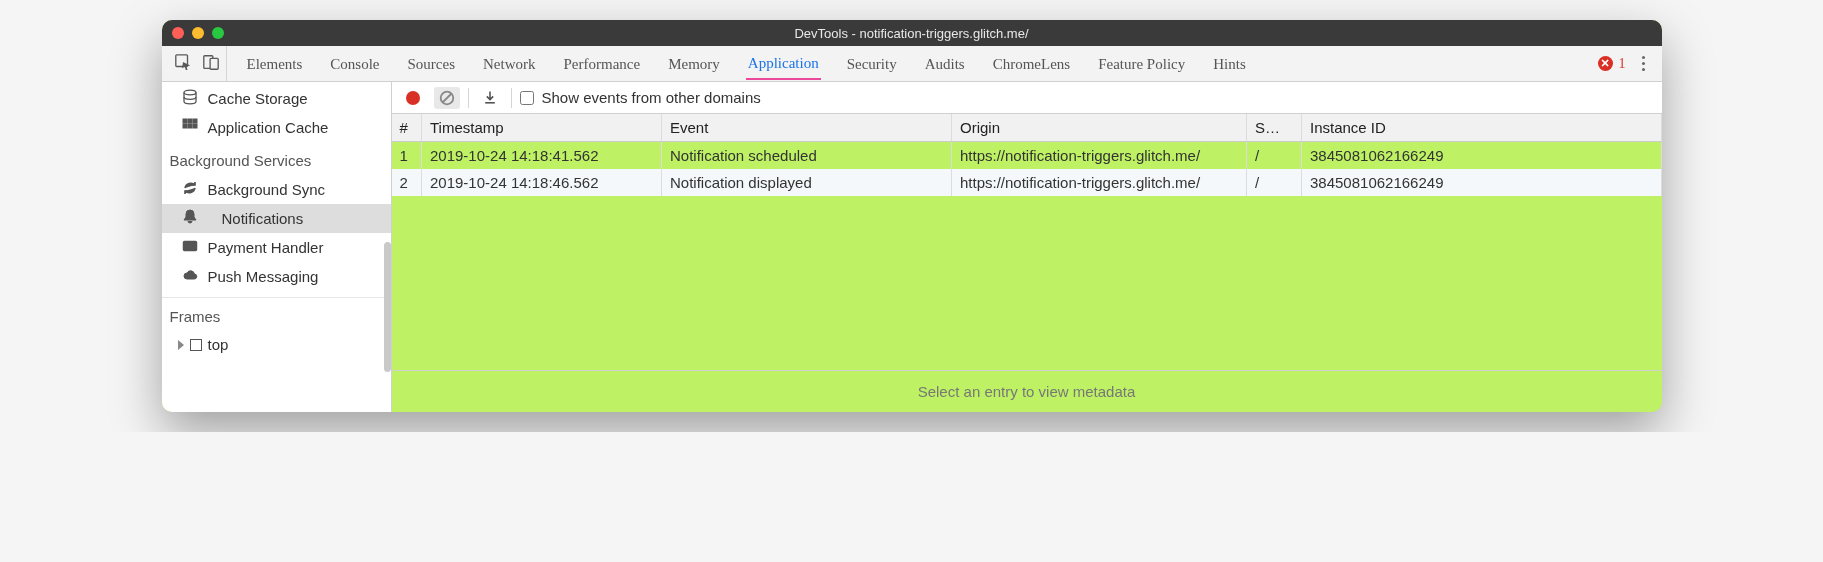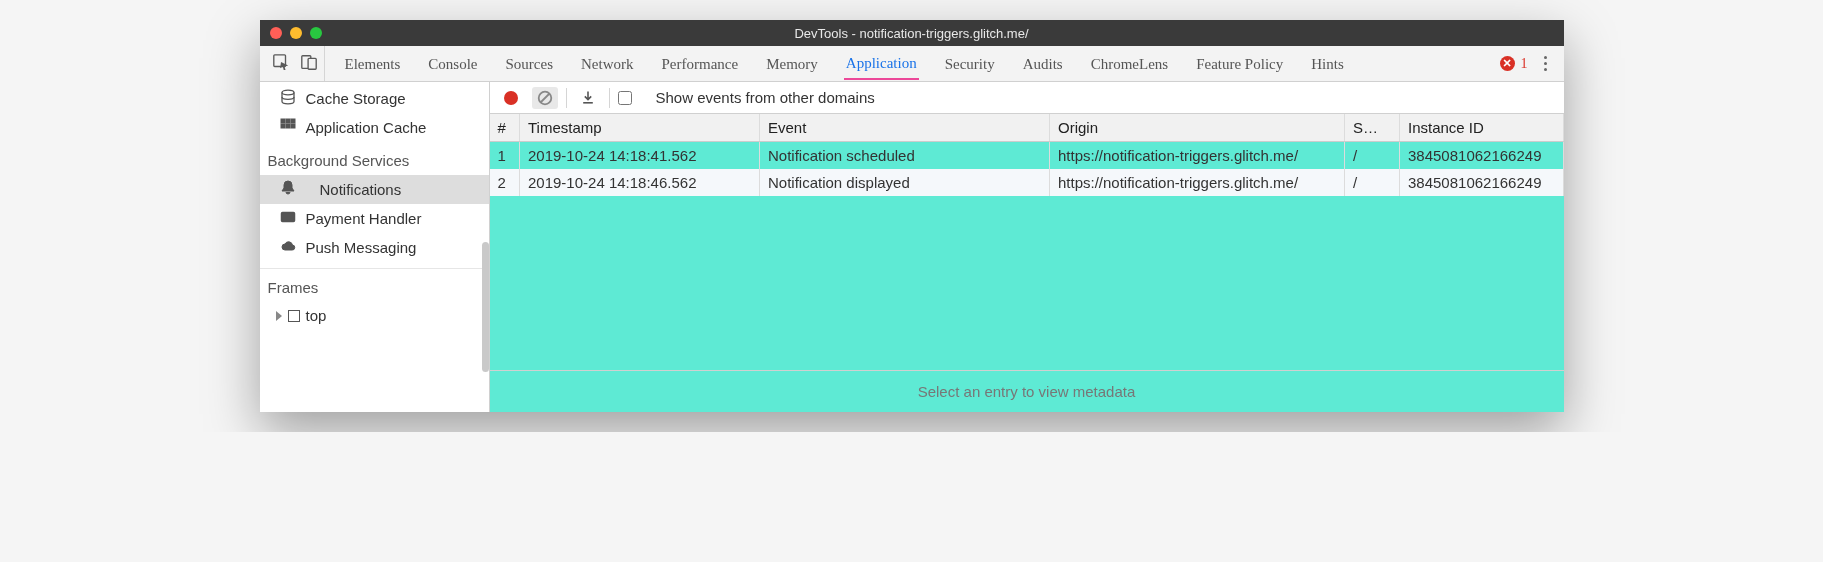--- a/index.html
+++ b/index.html
@@ -5,23 +5,23 @@
   * { box-sizing: border-box; margin: 0; padding: 0; }
   body {
     font-family: -apple-system, BlinkMacSystemFont, "Helvetica Neue", Arial, sans-serif;
     background: #f5f5f5;
     display: flex;
     justify-content: center;
     align-items: flex-start;
     padding: 20px 0;
   }
   .window {
-    width: 1304px;
-    background: #5eead4;
-    border-radius: 0;
+    width: 1500px;
+    background: #bef264;
+    border-radius: 10px;
     box-shadow: 0 20px 50px rgba(0,0,0,.35);
     overflow: hidden;
     font-size: 14px;
     color: #333;
   }
   
   .titlebar {
     background: #3a3a3a;
     height: 26px;
     display: flex;
@@ -89,21 +89,21 @@
   .panel-toolbar{
     display:flex;align-items:center;gap:8px;
     height:32px;border-bottom:1px solid #d0d0d0;padding:0 8px;background:#fff;
   }
   .tb-btn{width:26px;height:22px;display:flex;align-items:center;justify-content:center;border-radius:3px;}
   .tb-btn.active{background:#e8e8e8;}
   .rec{width:14px;height:14px;border-radius:50%;background:#d93025;}
   .nope svg{width:18px;height:18px;stroke:#888;fill:none;stroke-width:2;}
   .dl svg{width:16px;height:16px;fill:#555;}
   .vline{width:1px;height:20px;background:#d5d5d5;}
-  .chk{display:flex;align-items:center;gap:24px;font-size:15px;color:#333;}
+  .chk{display:flex;align-items:center;gap:8px;font-size:15px;color:#333;}
   .chk input{width:14px;height:14px;}
   
   .table{flex:1;overflow:auto;border-bottom:1px solid #d0d0d0;}
   table{width:100%;border-collapse:collapse;table-layout:fixed;}
   th,td{border-right:1px solid #dcdcdc;padding:5px 8px;text-align:left;font-size:15px;white-space:nowrap;overflow:hidden;text-overflow:ellipsis;}
   th{background:#f1f1f1;border-bottom:1px solid #ccc;font-weight:400;color:#222;}
   tbody tr:nth-child(even){background:#f5f8fb;}
   col.num{width:30px;}
   col.ts{width:240px;}
   col.ev{width:290px;}
@@ -185,20 +185,28 @@
                 <rect x="1" y="6" width="4" height="4"></rect>
                 <rect x="6" y="6" width="4" height="4"></rect>
                 <rect x="11" y="6" width="4" height="4"></rect>
               </svg></span>
             <span>Application Cache</span>
           </div>
         </div>
       <div class="side-group">
         <div class="side-head">Background Services</div>
         <div id="bg-items">
+            <div class="side-item">
+              <span><svg viewBox="0 0 16 16" stroke="#555" stroke-width="1.6" fill="none">
+                  <path d="M13 5a6 6 0 00-10 3"></path>
+                  <path d="M3 11a6 6 0 0010-3"></path>
+                  <path d="M13 2v3h-3M3 14v-3h3"></path>
+                </svg></span>
+              <span>Background Sync</span>
+            </div>
             <div class="side-item selected">
               <span><svg viewBox="0 0 16 16" fill="#555">
                   <path d="M8 1a4 4 0 00-4 4v3l-2 3h12l-2-3V5a4 4 0 00-4-4zM6 12a2 2 0 004 0"></path>
                 </svg></span>
               <span>Notifications</span>
             </div>
             <div class="side-item">
               <span><svg viewBox="0 0 16 16" fill="none" stroke="#555" stroke-width="1.5">
                   <rect x="1.5" y="3.5" width="13" height="9" rx="1"></rect>
                   <line x1="1.5" y1="7" x2="14.5" y2="7" stroke-width="2"></line>

